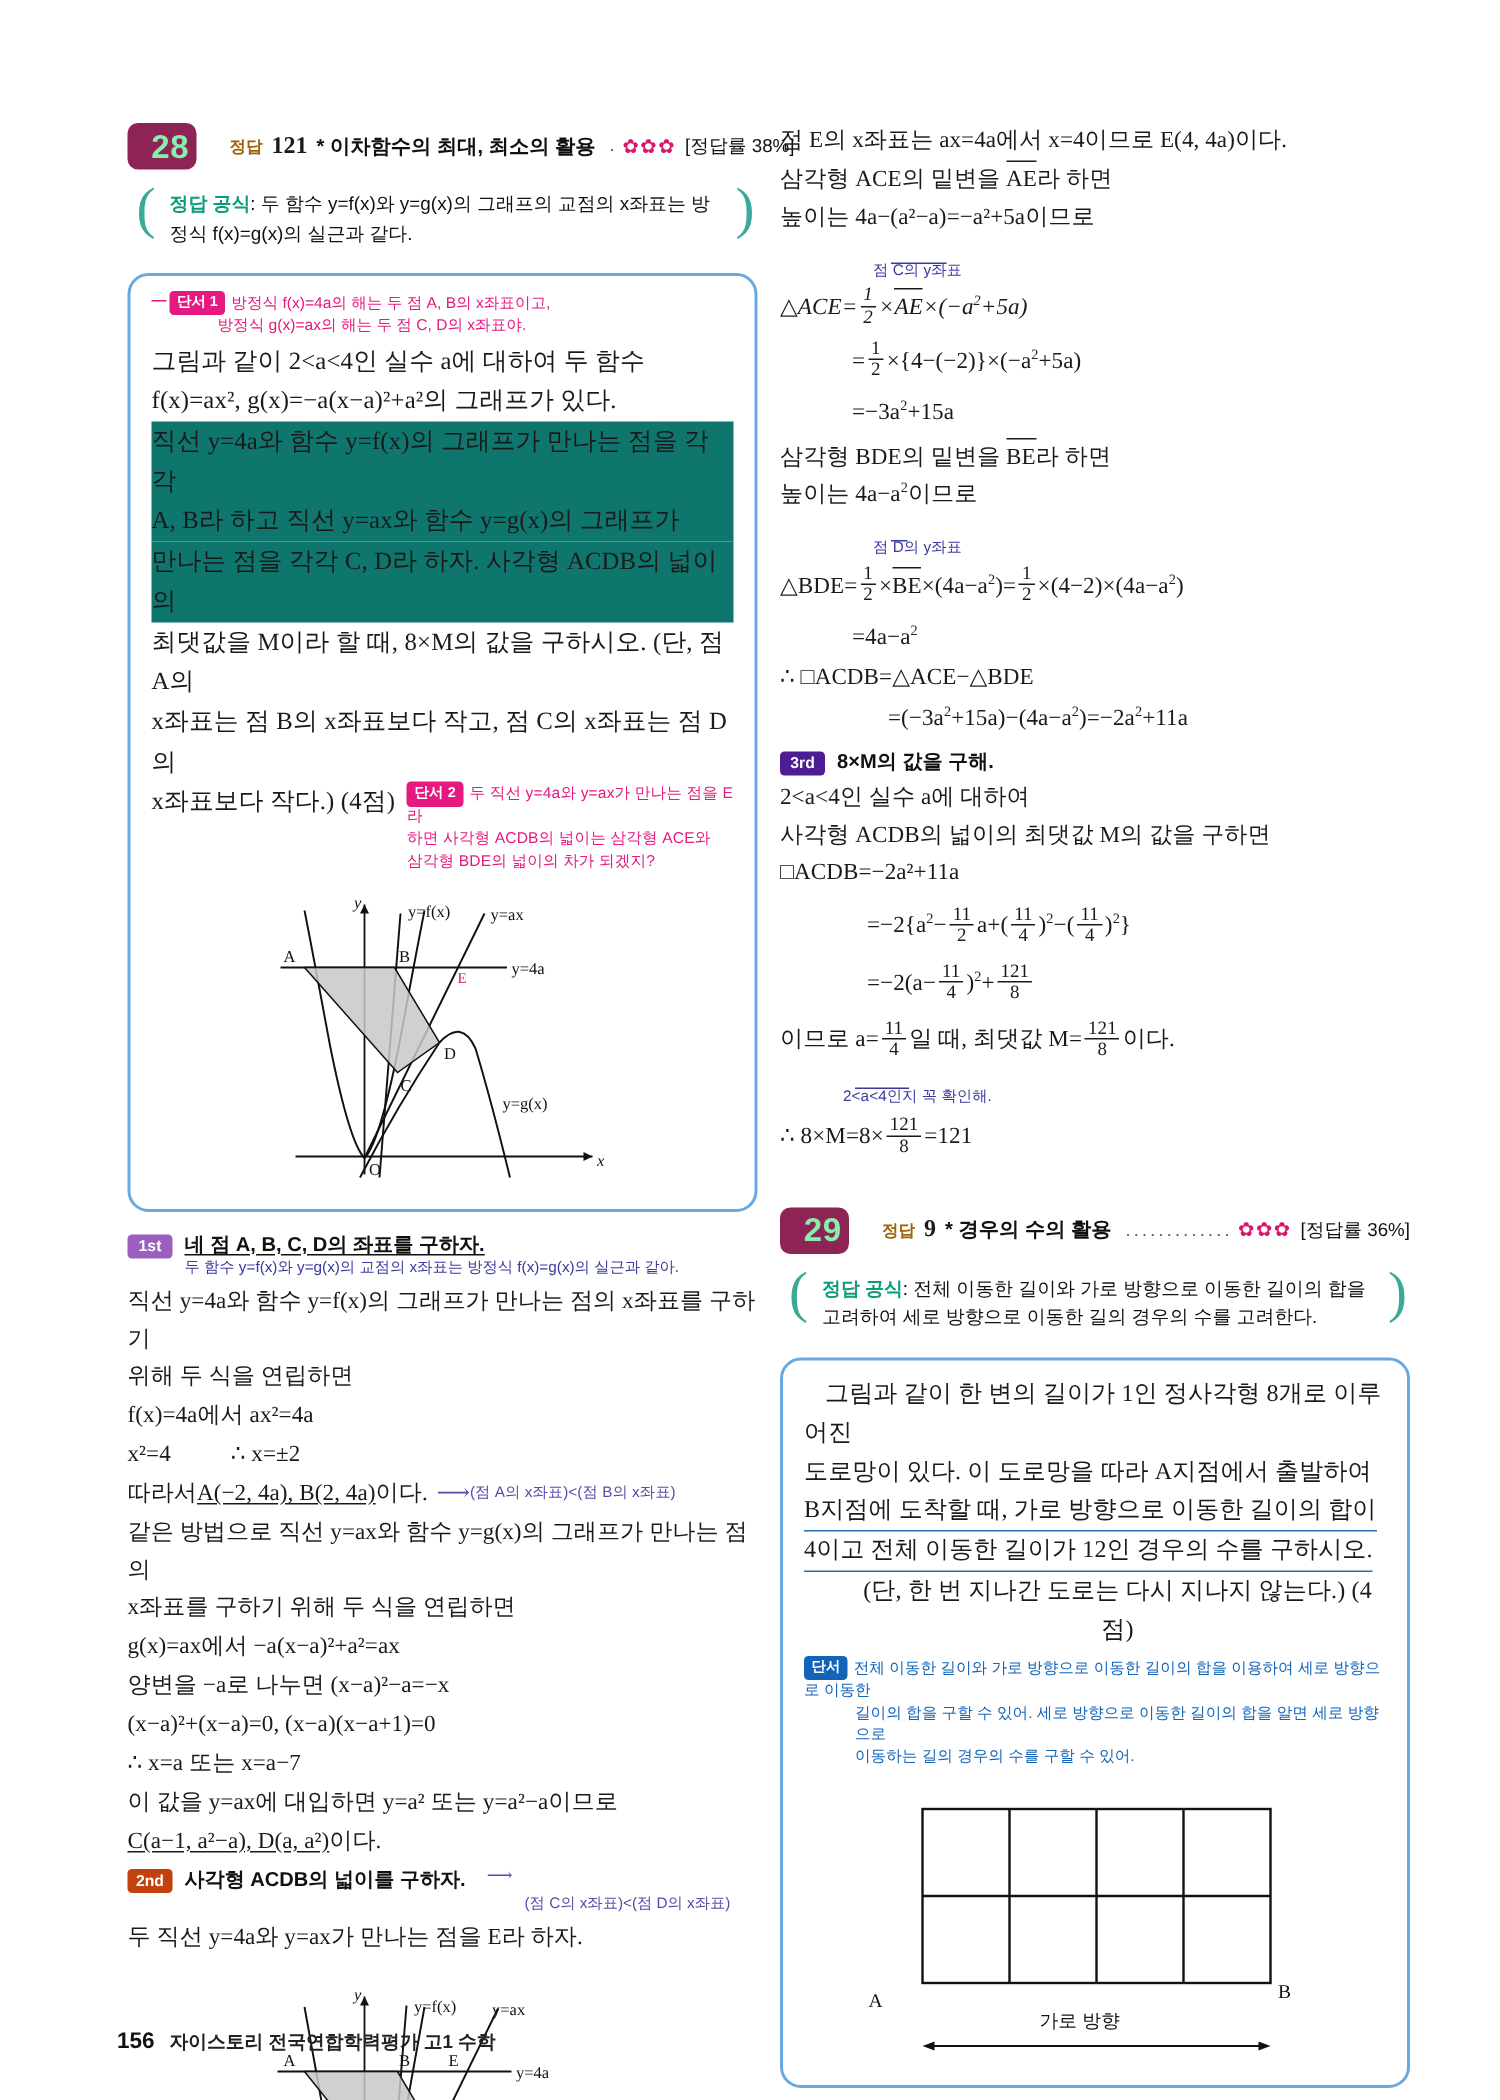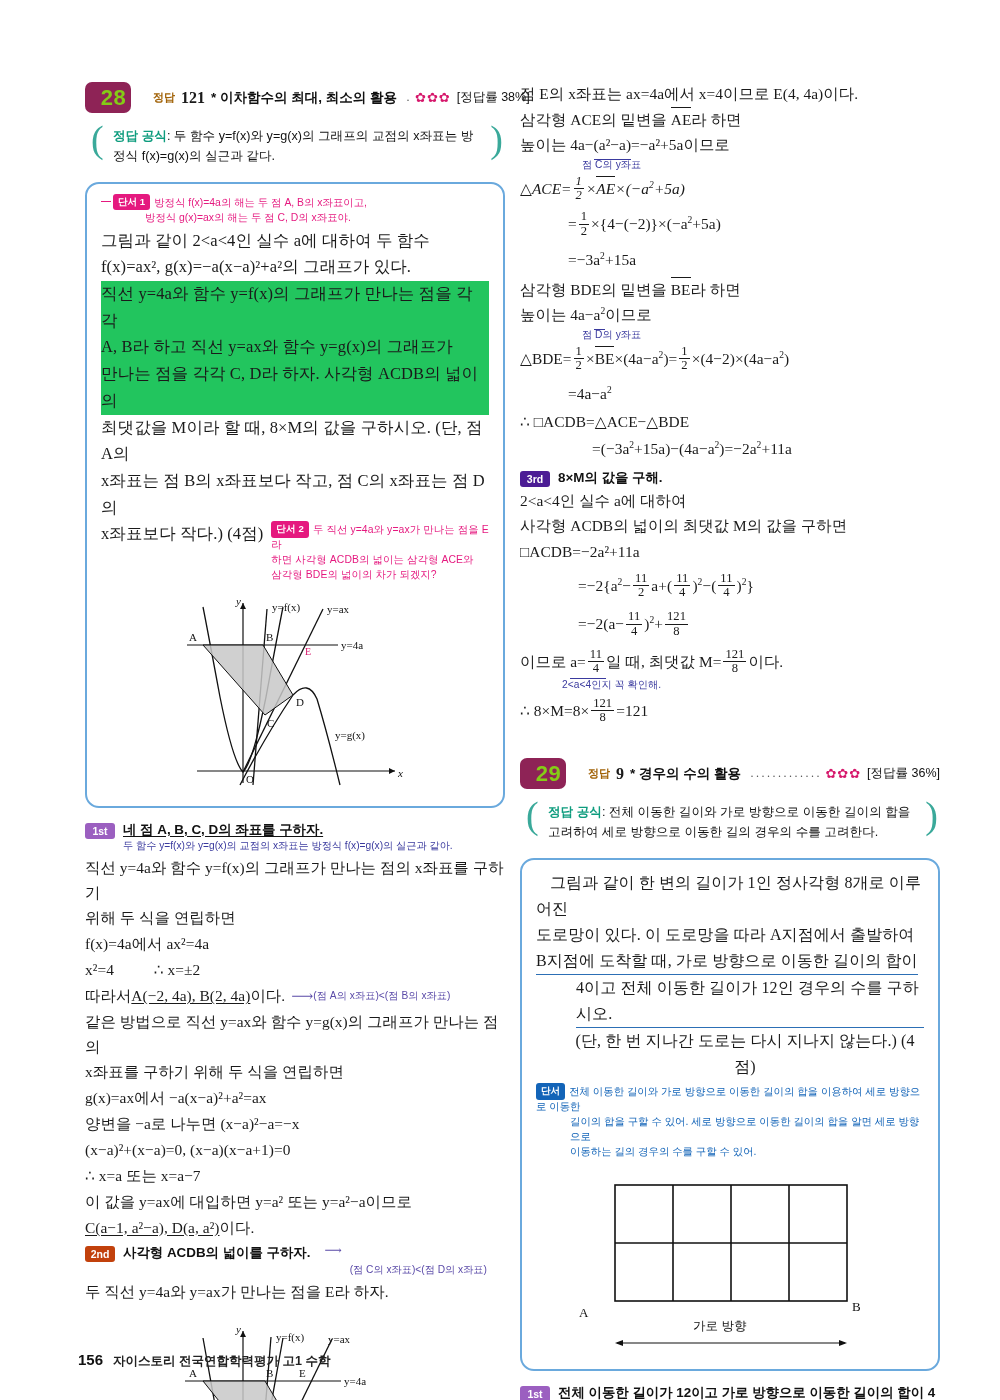--- a/index.html
+++ b/index.html
@@ -30,21 +30,21 @@
     gap: 6px;
     margin-bottom: 10px;
     white-space: nowrap;
   }
   .prob-num {
     display: inline-flex;
     align-items: center;
     justify-content: center;
     width: 46px; height: 31px;
     background: #8e2356;
-    color: #84cc16;
+    color: #86efac;
     border-radius: 7px;
     font-family: "Liberation Sans", sans-serif;
     font-weight: bold;
     font-size: 22px;
     letter-spacing: .5px;
     flex: 0 0 auto;
     padding-left: 11px;
   }
   .ans-label {
     font-family: "Liberation Sans", sans-serif;
@@ -104,21 +104,21 @@
     padding: 10px 14px 14px 14px;
     margin-bottom: 12px;
     position: relative;
     background: #fff;
   }
   .qtext {
     font-size: 16.5px;
     line-height: 1.62;
     letter-spacing: .1px;
   }
-  .hl { background: #22c55e; }
+  .hl { background: #0f766e; }
 
   
   .clue {
     font-family: "Liberation Sans", sans-serif;
     font-size: 10.4px;
     line-height: 1.42;
     color: #e5197f;
   }
   .clue-badge {
     display: inline-block;
@@ -196,21 +196,21 @@
   .note-purple {
     font-family: "Liberation Sans", sans-serif;
     font-size: 10.2px;
     color: #5a4aa8;
     line-height: 1.4;
   }
   .uline { text-decoration: underline; text-underline-offset: 2px; }
   .uline-blue {
     border-bottom: 1.2px solid #3a3a9e;
     display: inline-block;
-    padding-bottom: 1px;
+    padding-bottom: 17px;
   }
 
   
   .frac {
     display: inline-flex;
     flex-direction: column;
     vertical-align: middle;
     text-align: center;
     font-size: .82em;
     line-height: 1.05;
@@ -509,21 +509,21 @@
 
     <div class="formula-box">
       <span class="formula-key">정답 공식</span><span>: 전체 이동한 길이와 가로 방향으로 이동한 길이의 합을 고려하여 세로 방향으로 이동한 길의 경우의 수를 고려한다.</span>
     </div>
 
     <div class="qbox">
       <div class="qtext" style="font-size:16px;">
         <div style="text-indent:14px;">그림과 같이 한 변의 길이가 1인 정사각형 8개로 이루어진</div>
         <div>도로망이 있다. 이 도로망을 따라 A지점에서 출발하여</div>
         <div style="border-bottom:1.3px solid #2c6fb5; display:inline-block;">B지점에 도착할 때, 가로 방향으로 이동한 길이의 합이</div>
-        <div style="border-bottom:1.3px solid #2c6fb5; display:inline-block;margin-left:40px;">4이고 전체 이동한 길이가 12인 경우의 수를 구하시오.</div>
+        <div style="border-bottom:1.3px solid #2c6fb5; display:inline-block;">4이고 전체 이동한 길이가 12인 경우의 수를 구하시오.</div>
         <div style="text-align:center; padding-left:30px;">(단, 한 번 지나간 도로는 다시 지나지 않는다.) (4점)</div>
       </div>
 
       <div class="clue clue-blue" style="margin-top:4px;">
         <span class="clue-badge-blue">단서</span><span>전체 이동한 길이와 가로 방향으로 이동한 길이의 합을 이용하여 세로 방향으로 이동한</span>
         <div style="padding-left:34px;">길이의 합을 구할 수 있어. 세로 방향으로 이동한 길이의 합을 알면 세로 방향으로</div>
         <div style="padding-left:34px;">이동하는 길의 경우의 수를 구할 수 있어.</div>
       </div>
 
       <div class="grid-fig">

